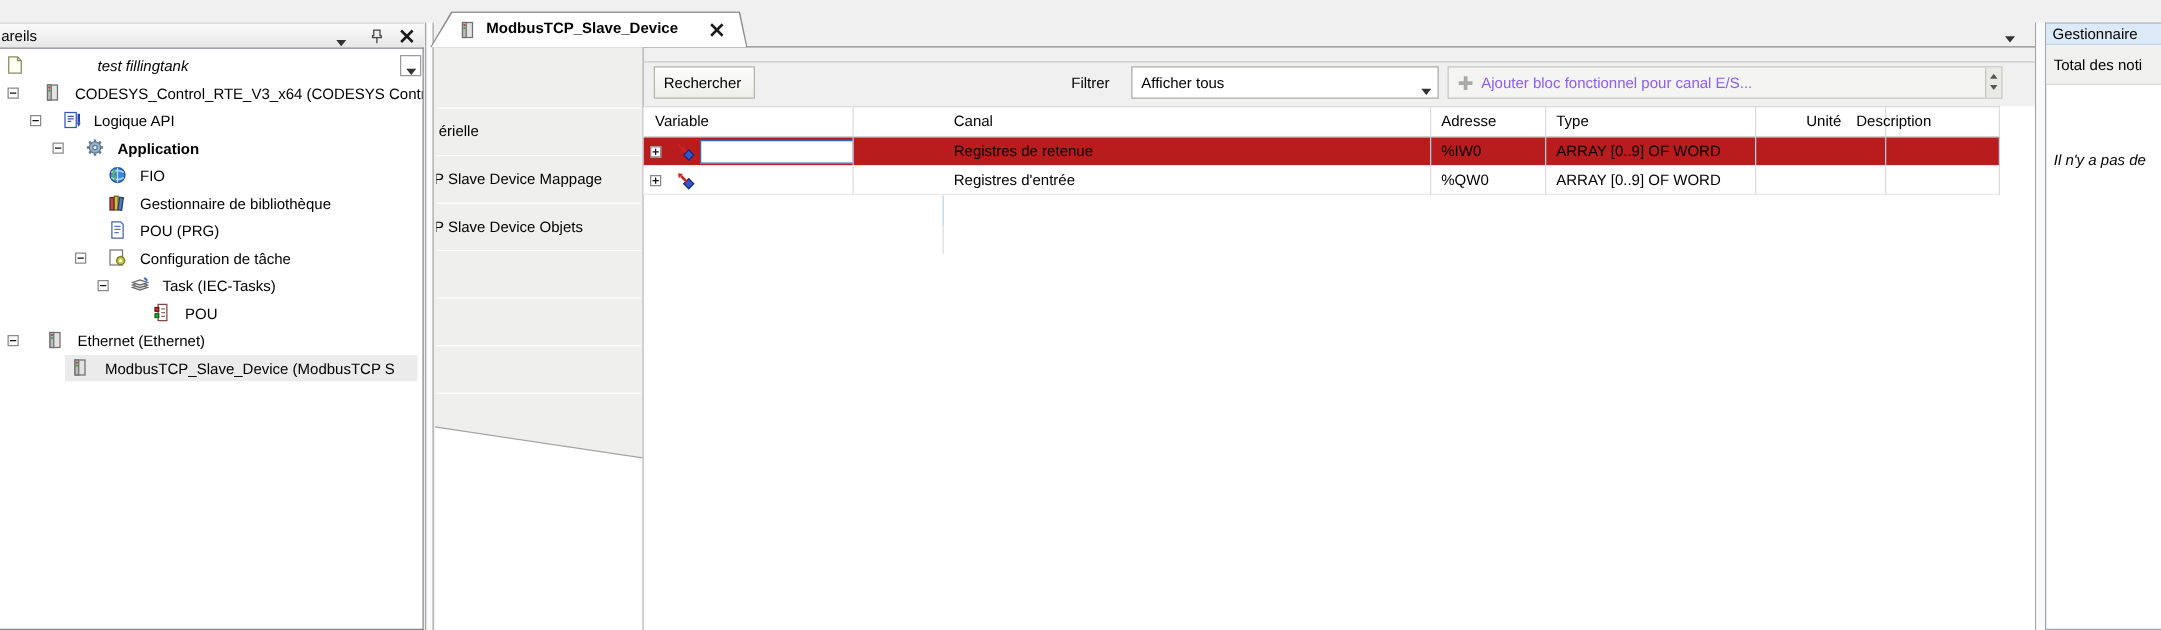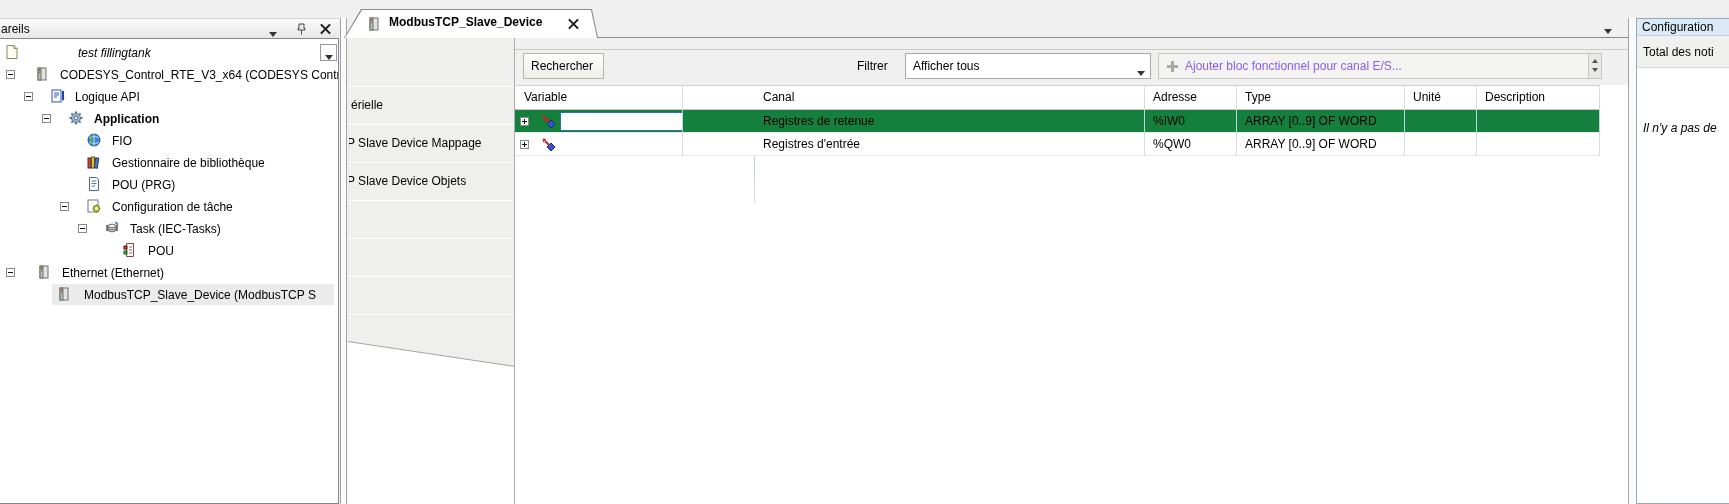--- a/index.html
+++ b/index.html
@@ -84,23 +84,23 @@
 
   
   #content-bg { position:absolute; left:515px; top:85px; width:1113px; bottom:0; background:#fff; }
   #grid { position:absolute; left:515px; top:85px; width:1085px; background:#fff; border-top:1px solid #d0d0d0; }
   .grid-header { position:relative; height:24px; background:#fff; border-bottom:1px solid #c6c6c6; }
   .hcell,.gcell { position:absolute; top:0; border-right:1px solid #dcdcdc; padding-left:8px;
                   white-space:nowrap; overflow:hidden; }
   .hcell { height:24px; line-height:23px; }
   .gcell { height:23px; line-height:22px; }
   .c0{left:0;width:168px;} .c1{left:168px;width:72px;margin-top:47px;} .c2{left:240px;width:390px;}
-  .c3{left:630px;width:92px;} .c4{left:722px;width:168px;} .c5{left:890px;width:72px;} .c6{left:962px;width:123px;}
+  .c3{left:630px;width:92px;} .c4{left:722px;width:168px;} .c5{left:922px;width:72px;} .c6{left:962px;width:123px;}
   .grow { position:relative; height:23px; border-bottom:1px solid #e9e9e9; background:#fff; }
-  .grow.selected { background:#15803d;text-decoration:underline; }
+  .grow.selected { background:#b91c1c;text-decoration:underline; }
   .grow.selected .gcell { border-right-color:#b9d2ea; border-bottom:none; }
   .row-exp { position:absolute; left:5px; top:7px; }
   .row-ico { position:absolute; left:26px; top:4px; width:16px; height:16px; }
   .cell-edit { position:absolute; left:45px; top:2px; width:153px; height:19px; border:1px solid #2f6db8;
                background:#fff; font-family:inherit; font-size:12px; outline:none; padding:0 3px; }
 
   
   #notif-panel { position:absolute; left:1636px; top:18px; right:0; bottom:0; background:#fff;
                  border:1px solid #9aa7b5; border-right:none; }
   .notif-header { position:absolute; left:0; top:0; right:0; height:17px; background:#dceaf7;
@@ -377,18 +377,18 @@
       <span class="gcell c4">ARRAY [0..9] OF WORD</span>
       <span class="gcell c5"></span>
       <span class="gcell c6"></span>
     </div>
   </div>
 
   <div id="editor-right-border"></div>
   <div id="right-gap"></div>
 
   <div id="notif-panel">
-    <div class="notif-header">Configuration</div>
+    <div class="notif-header">Gestionnaire</div>
     <div class="notif-total">Total des noti</div>
     <div class="notif-empty">Il n'y a pas de</div>
   </div>
 
 </div>
 
 </body></html>

